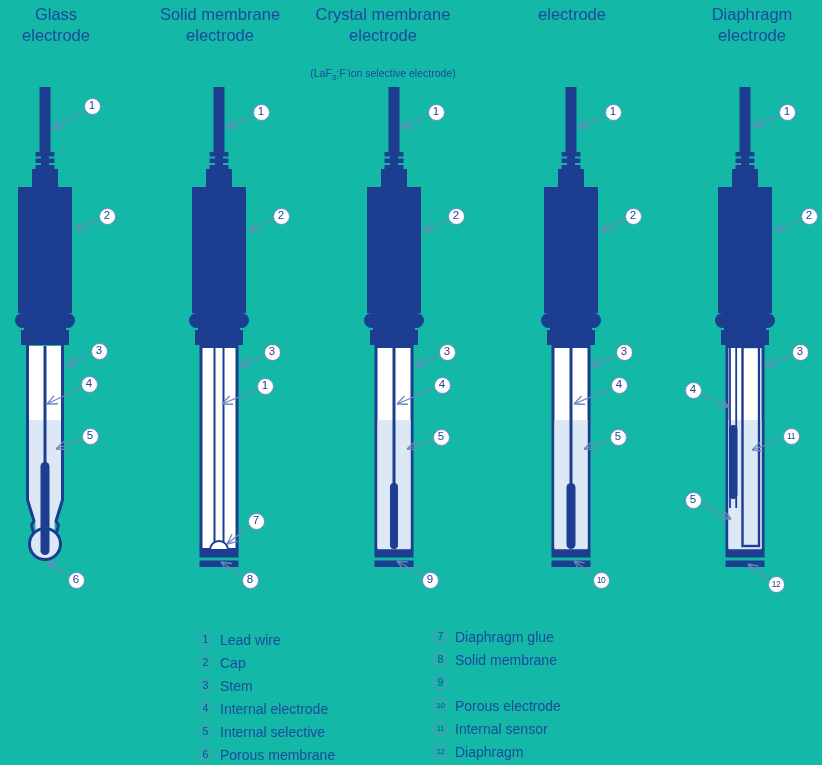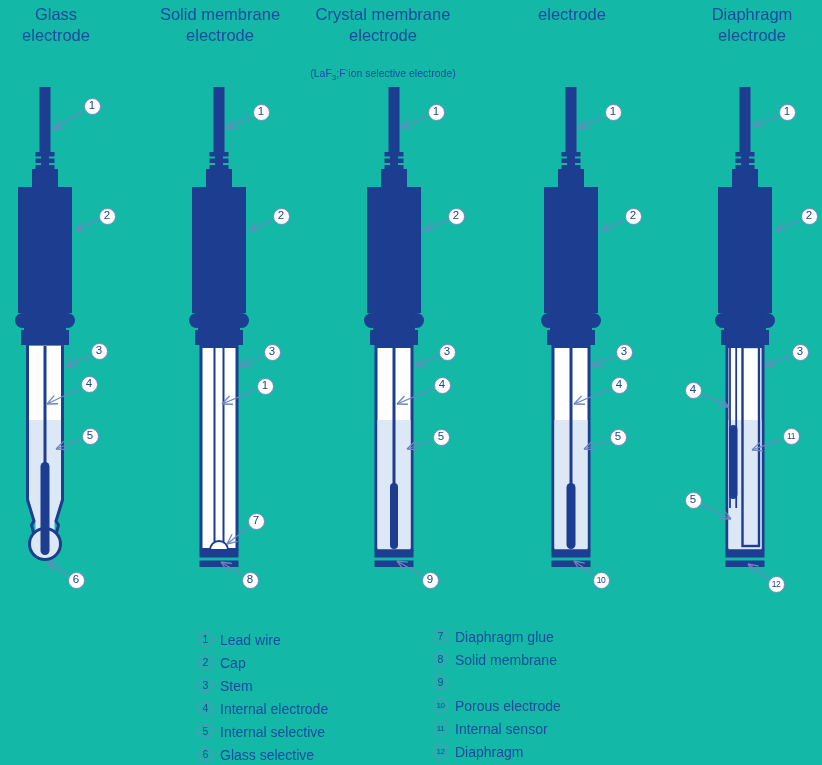--- a/index.html
+++ b/index.html
@@ -329,21 +329,21 @@
     <div class="lrow">
         <span class="lnum">4</span>
         <span class="ltext">Internal electrode</span>
       </div>
     <div class="lrow">
         <span class="lnum">5</span>
         <span class="ltext">Internal selective</span>
       </div>
     <div class="lrow">
         <span class="lnum">6</span>
-        <span class="ltext">Glass selective</span>
+        <span class="ltext">Porous membrane</span>
       </div>
   </div>
   <div class="legend-col" style="left:433px;top:625px">
     <div class="lrow">
         <span class="lnum">7</span>
         <span class="ltext">Diaphragm glue</span>
       </div>
     <div class="lrow">
         <span class="lnum">8</span>
         <span class="ltext">Solid membrane</span>

